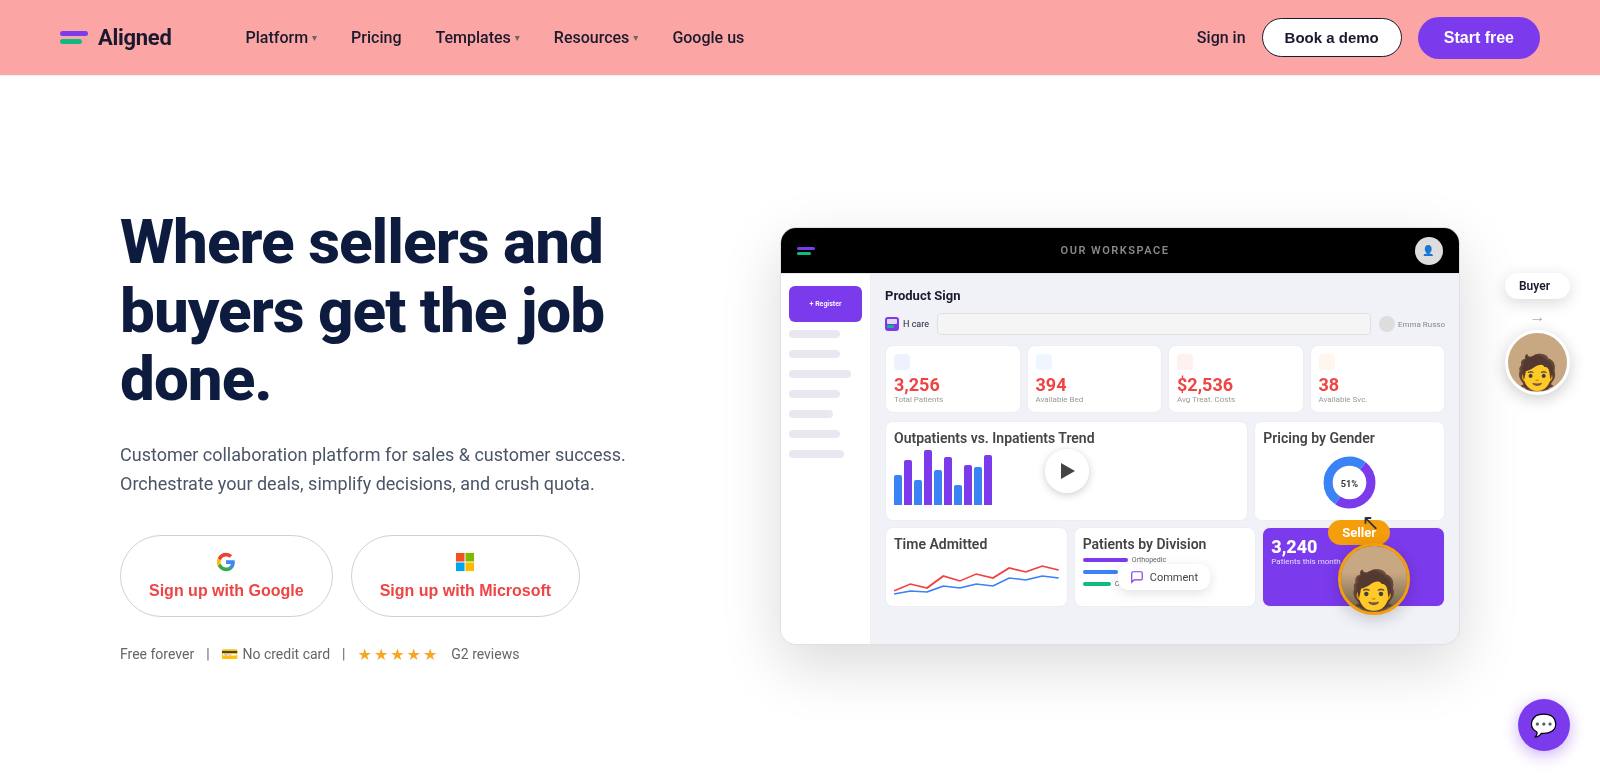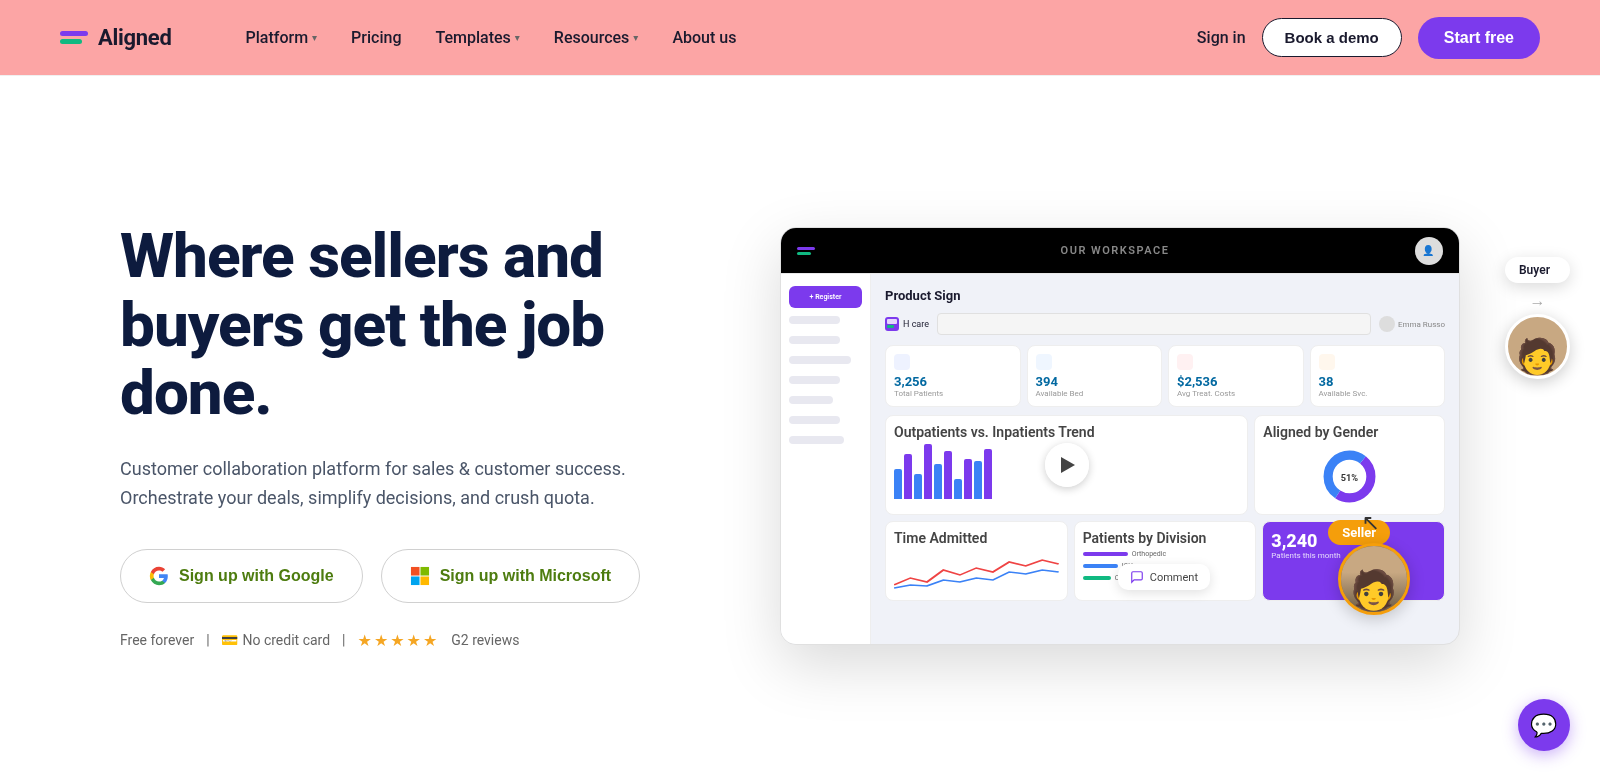--- a/index.html
+++ b/index.html
@@ -135,23 +135,24 @@
     }
     .cta-btn {
       display: flex;
       align-items: center;
       gap: 10px;
       padding: 16px 28px;
       border: 1.5px solid #d0d0d0;
       border-radius: 50px;
       font-size: 16px;
       font-weight: 600;
-      color: #4d7c0f;
+      color: #ef4444;
       cursor: pointer;
       background: #fff;
+      flex-direction: column;
     }
     .google-icon {
       width: 20px;
       height: 20px;
     }
     .microsoft-icon {
       width: 20px;
       height: 20px;
     }
     .trust-bar {
@@ -235,21 +236,21 @@
       border-right: 1px solid #eee;
       padding: 12px 8px;
       display: flex;
       flex-direction: column;
       gap: 4px;
     }
     .sidebar-btn {
       background: #7C3AED;
       color: #fff;
       border-radius: 6px;
-      height: 22px;
+      height: 36px;
       width: 100%;
       margin-bottom: 0;
     }
     .sidebar-item-dash {
       height: 8px;
       background: #e8e8f0;
       border-radius: 4px;
       margin: 4px 0;
       width: 70%;
     }
@@ -302,23 +303,23 @@
       margin-bottom: 8px;
     }
     .stat-card {
       flex: 1;
       background: #fff;
       border-radius: 8px;
       padding: 8px;
       border: 1px solid #eee;
     }
     .stat-num {
-      font-size: 13px;
+      font-size: 18px;
       font-weight: 700;
-      color: #0369a1;
+      color: #ef4444;
     }
     .stat-label {
       font-size: 8px;
       color: #999;
     }
     .stat-icon {
       width: 16px;
       height: 16px;
       border-radius: 4px;
       margin-bottom: 4px;
@@ -527,21 +528,21 @@
     </a>
     <a class="nav-link">
       <span>Templates</span>
       <span class="chevron">▾</span>
     </a>
     <a class="nav-link">
       <span>Resources</span>
       <span class="chevron">▾</span>
     </a>
     <a class="nav-link">
-      <span>About us</span>
+      <span>Google us</span>
     </a>
   </div>
 
   <div class="nav-actions">
     <span class="sign-in">Sign in</span>
     <button class="book-demo">Book a demo</button>
     <button class="start-free">Start free</button>
   </div>
 </nav>
 
@@ -670,21 +671,21 @@
                   <div class="bar bar-purple" style="height:40px;"></div>
                   <div class="bar bar-blue" style="height:38px;"></div>
                   <div class="bar bar-purple" style="height:50px;"></div>
                 </div>
                 <div class="play-overlay">
                   <div class="play-triangle"></div>
                 </div>
               </div>
 
               <div class="chart-box">
-                <div class="chart-title-sm">Aligned by Gender</div>
+                <div class="chart-title-sm">Pricing by Gender</div>
                 <div class="donut-container">
                   <svg class="donut" viewBox="0 0 36 36">
                     <circle cx="18" cy="18" r="14" fill="none" stroke="#7C3AED" stroke-width="6" stroke-dasharray="55 45" stroke-dashoffset="25"></circle>
                     <circle cx="18" cy="18" r="14" fill="none" stroke="#3B82F6" stroke-width="6" stroke-dasharray="45 55" stroke-dashoffset="-30"></circle>
                     <text x="18" y="21" text-anchor="middle" font-size="6" font-weight="bold" fill="#333">51%</text>
                   </svg>
                 </div>
               </div>
             </div>
 
@@ -733,21 +734,21 @@
         </svg>
         <span>Comment</span>
       </div>
 
       <div class="float-seller-tag">Seller</div>
       <div class="float-cursor">↖</div>
       <div class="float-avatar-seller">
         <div class="face-seller">🧑</div>
       </div>
 
-      <div style="position:absolute;right:-90px;top:30px;">
+      <div style="position:absolute;right:-90px;top:46px;">
         <div style="background:#fff;border-radius:20px;padding:6px 14px;box-shadow:0 4px 16px rgba(0,0,0,0.15);font-size:12px;font-weight:600;color:#1a1a2e;margin-bottom:8px;">Buyer</div>
         <div style="text-align:center;font-size:16px;color:#aaa;margin-bottom:4px;">→</div>
         <div style="width:65px;height:65px;border-radius:50%;background:#c8a882;overflow:hidden;border:3px solid #fff;box-shadow:0 4px 16px rgba(0,0,0,0.2);margin:0 auto;">
           <div style="width:100%;height:100%;display:flex;align-items:flex-end;justify-content:center;font-size:34px;">🧑</div>
         </div>
       </div>
     </div>
   </div>
 </section>
 

